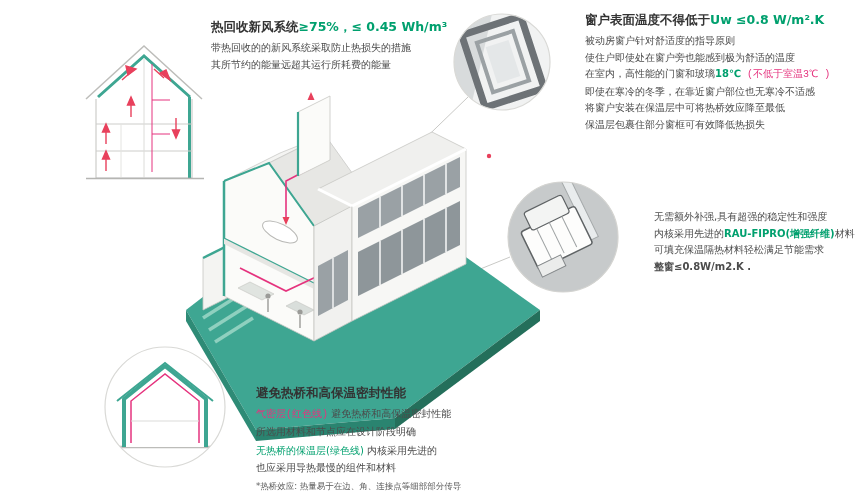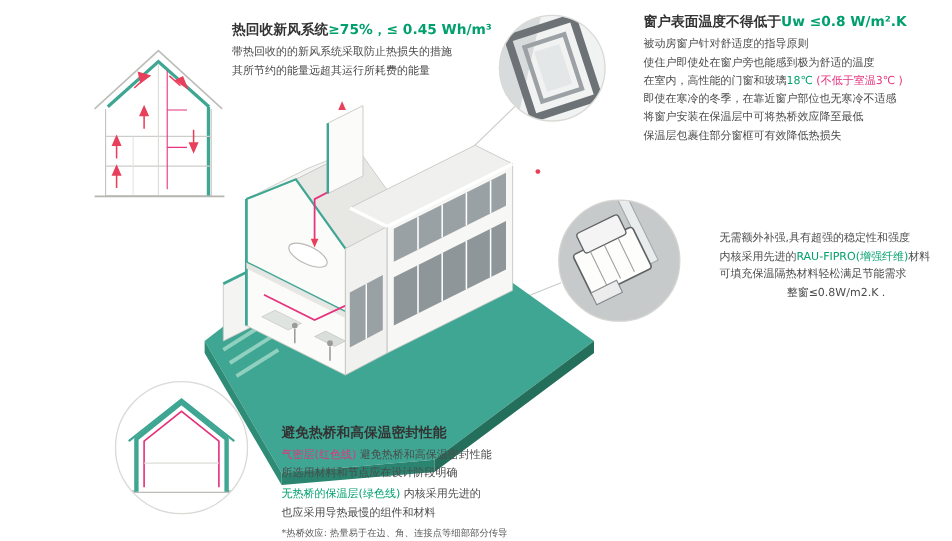--- a/index.html
+++ b/index.html
@@ -3,22 +3,22 @@
 <meta charset="utf-8">
 <style>
   html,body{margin:0;padding:0;background:#ffffff;}
   .stage{position:relative;width:865px;height:492px;background:#ffffff;overflow:hidden;
          font-family:"DejaVu Sans","Liberation Sans",sans-serif;color:#4b4b4b;border-radius:24px;}
   .stage svg{position:absolute;left:0;top:0;}
   .sec{position:absolute;}
   .sec-title{font-size:12.5px;font-weight:bold;color:#333333;margin:0 0 6px 0;line-height:16px;}
   .sec p{margin:0 0 3px 0;font-size:10px;line-height:13.5px;color:#4b4b4b;}
   .green{color:#00A06E;}
-  .pink{color:#E5337E;}
-  .bold{font-weight:normal;text-align:center;}
+  .pink{color:#E5337E;font-family:Liberation Mono, monospace;}
+  .bold{font-weight:bold;}
   .vent{left:211px;top:19px;width:258px;}
   .win{left:585px;top:12px;width:282px;}
   .frame{left:654px;top:210px;width:212px;}
   .thermal{left:256px;top:385px;width:300px;}
   .gap-top{margin-top:6px !important;}
   .footnote{font-size:8.5px !important;color:#5a5a5a !important;margin-top:6px !important;}
 </style>
 </head>
 <body>
 

